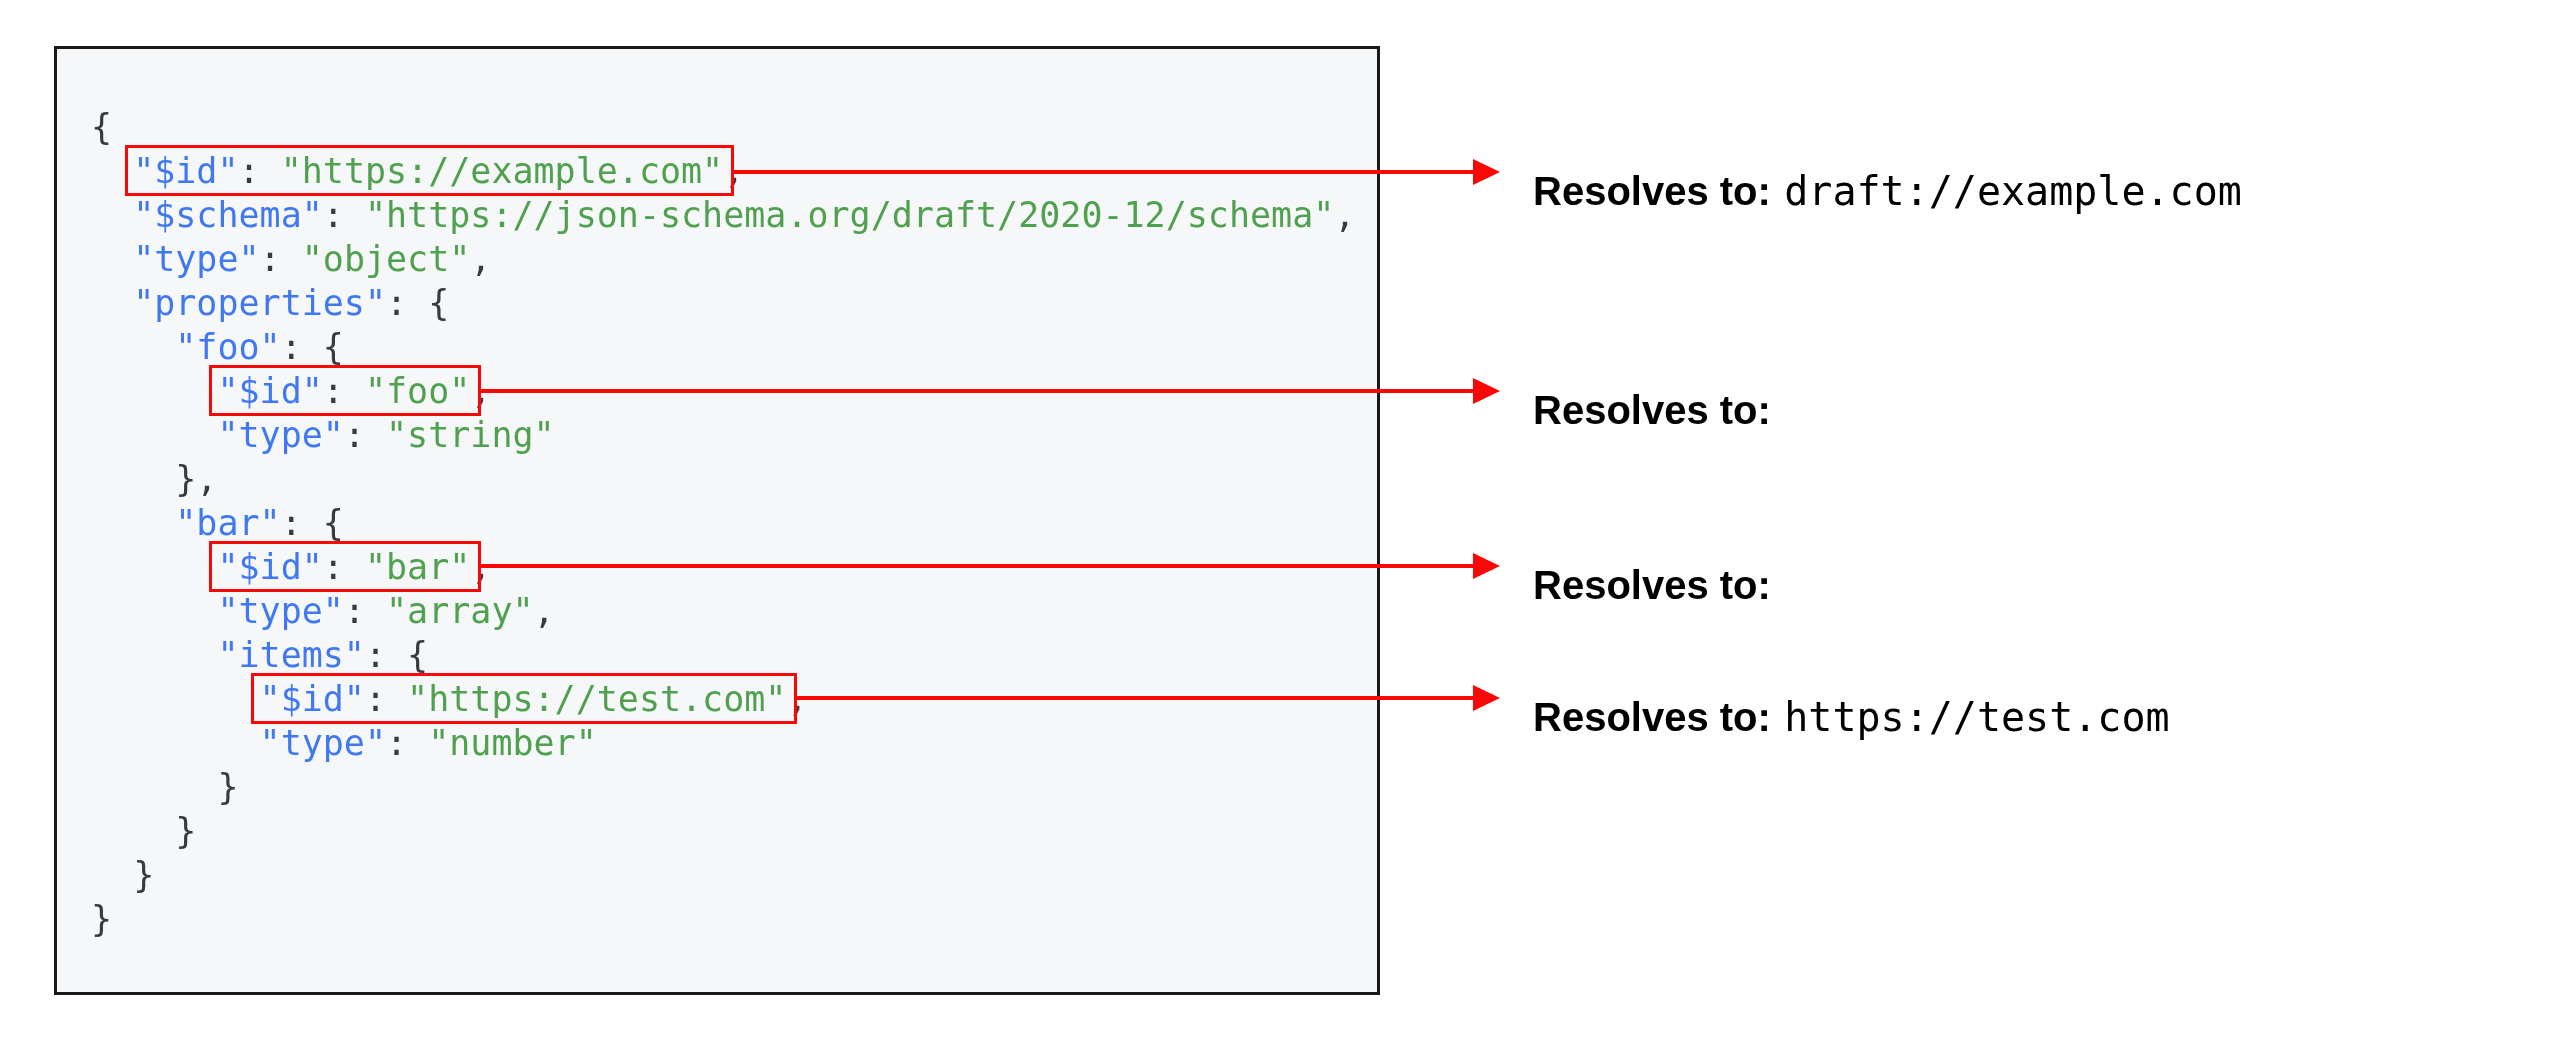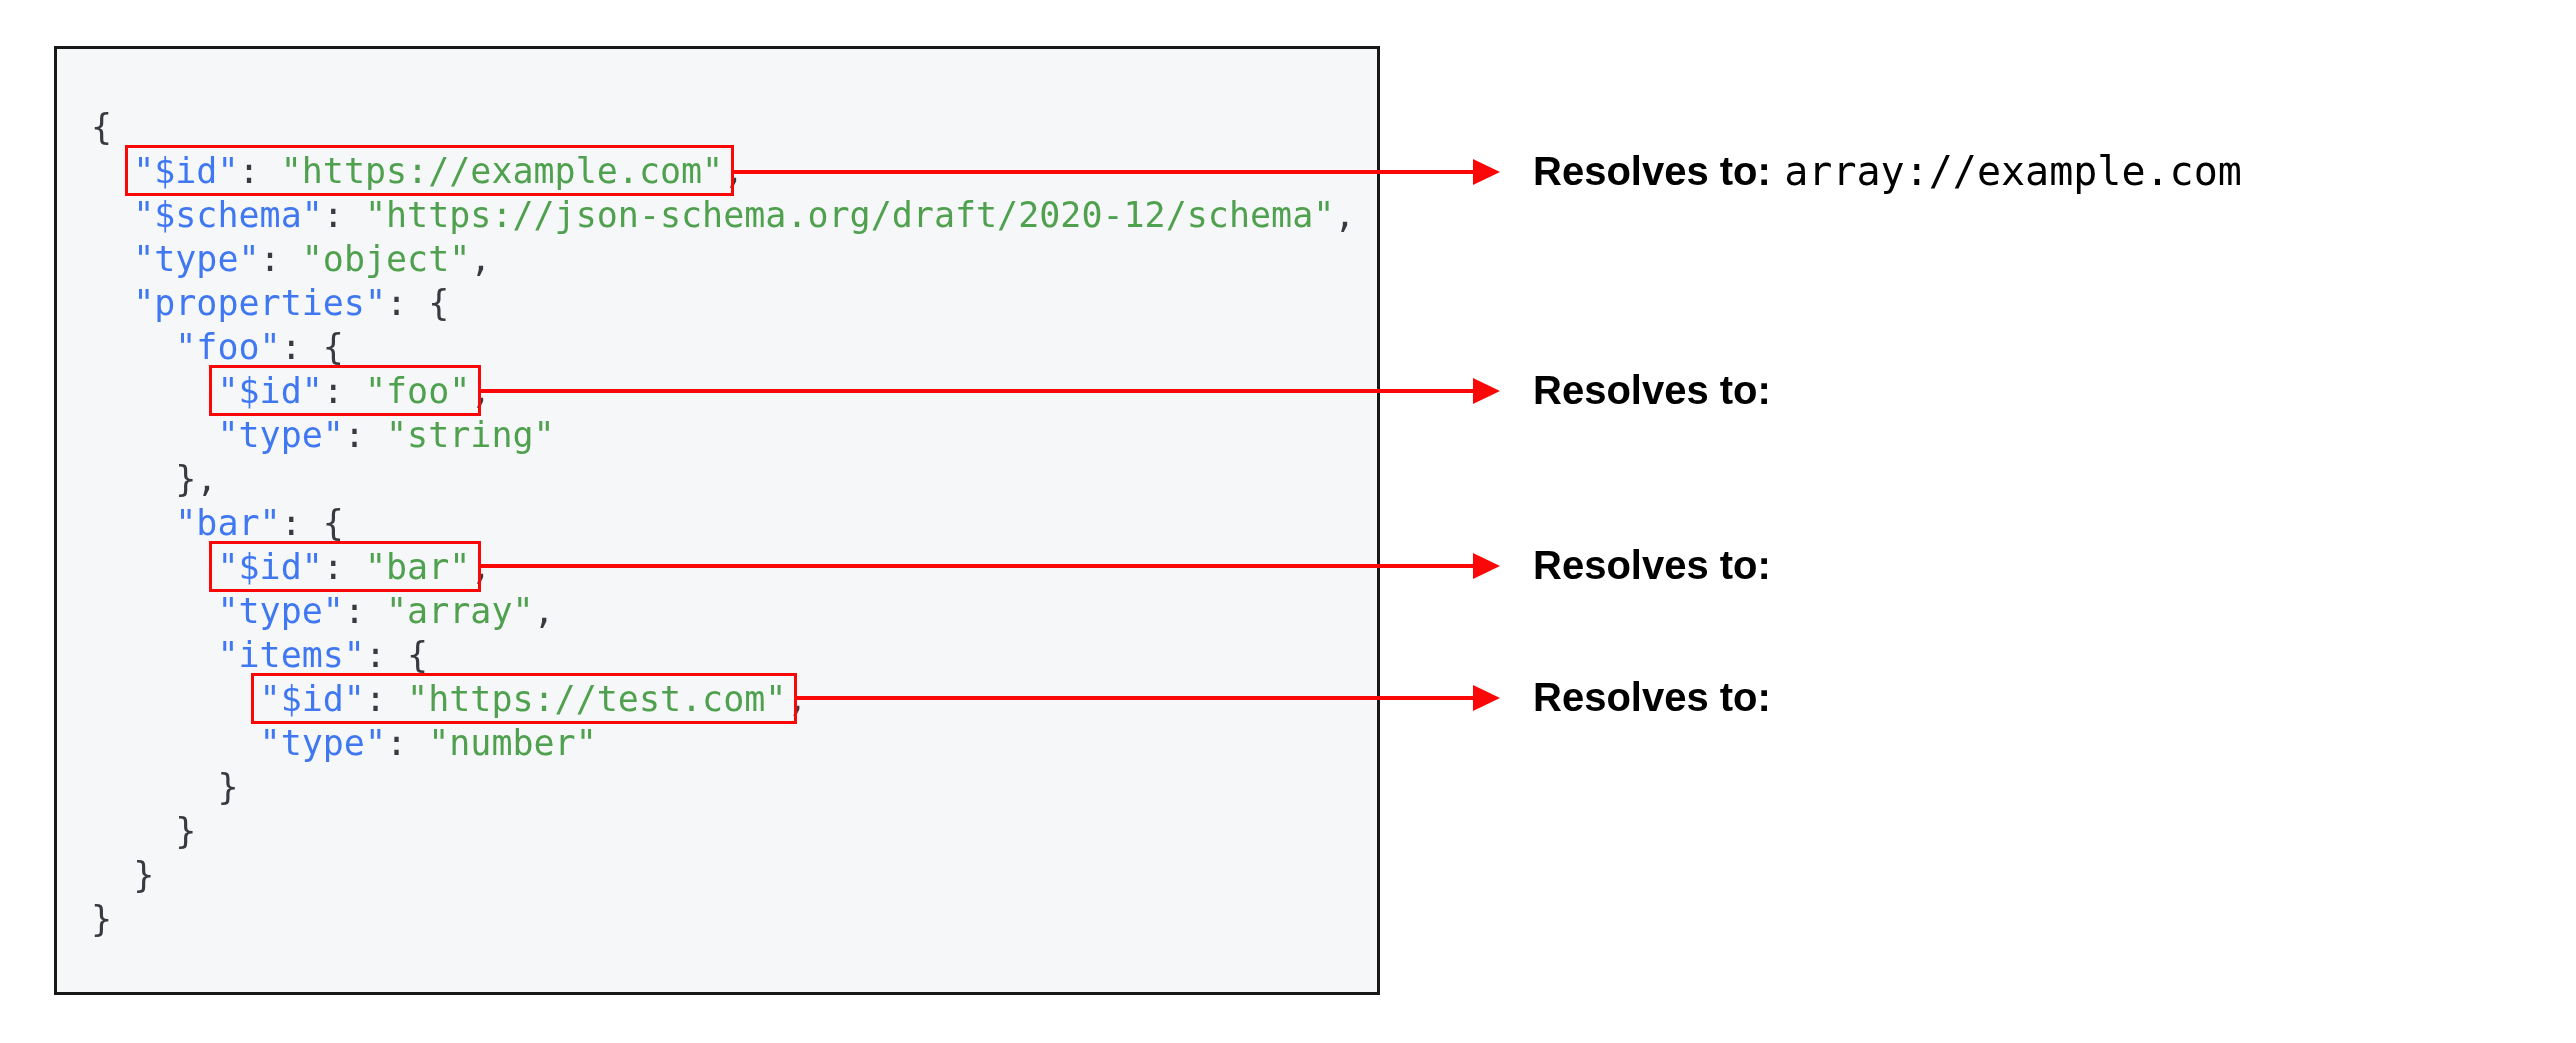--- a/index.html
+++ b/index.html
@@ -30,53 +30,54 @@
   }
   #overlay{position:absolute; left:0; top:0; width:100%; height:100%; pointer-events:none;}
   .arrow-line{position:absolute; height:3.7px; background:var(--c-red);}
   .arrow-head{
     position:absolute; width:0; height:0;
     border-top:13px solid transparent; border-bottom:13px solid transparent;
     border-left:27px solid var(--c-red);
   }
   .annotation{
     position:absolute; transform:translateY(-52%);
-    display:flex; align-items:baseline; white-space:nowrap; color:var(--c-text);
+    display:flex; align-items:baseline; white-space:nowrap; color:var(--c-text);margin-top:20px;
   }
   .ann-label{
     font-family:"Liberation Sans","DejaVu Sans",sans-serif; font-weight:700;
     font-size:40px; margin-right:13.4px;
   }
   .ann-value{
     font-family:"DejaVu Sans Mono","Liberation Mono",monospace; font-weight:400;
     font-size:40px;
   }
 </style>
 </head>
 <body>
 
 <div class="canvas">
   <pre class="code-panel"><code id="code-lines"><div class="code-line"><span class="tk-p">{</span></div><div class="code-line"><span class="tk-p">  </span><span class="hl"><span class="tk-k">"$id"</span><span class="tk-p">: </span><span class="tk-s">"https://example.com"</span></span><span class="tk-p">,</span></div><div class="code-line"><span class="tk-p">  </span><span class="tk-k">"$schema"</span><span class="tk-p">: </span><span class="tk-s">"https://json-schema.org/draft/2020-12/schema"</span><span class="tk-p">,</span></div><div class="code-line"><span class="tk-p">  </span><span class="tk-k">"type"</span><span class="tk-p">: </span><span class="tk-s">"object"</span><span class="tk-p">,</span></div><div class="code-line"><span class="tk-p">  </span><span class="tk-k">"properties"</span><span class="tk-p">: {</span></div><div class="code-line"><span class="tk-p">    </span><span class="tk-k">"foo"</span><span class="tk-p">: {</span></div><div class="code-line"><span class="tk-p">      </span><span class="hl"><span class="tk-k">"$id"</span><span class="tk-p">: </span><span class="tk-s">"foo"</span></span><span class="tk-p">,</span></div><div class="code-line"><span class="tk-p">      </span><span class="tk-k">"type"</span><span class="tk-p">: </span><span class="tk-s">"string"</span></div><div class="code-line"><span class="tk-p">    },</span></div><div class="code-line"><span class="tk-p">    </span><span class="tk-k">"bar"</span><span class="tk-p">: {</span></div><div class="code-line"><span class="tk-p">      </span><span class="hl"><span class="tk-k">"$id"</span><span class="tk-p">: </span><span class="tk-s">"bar"</span></span><span class="tk-p">,</span></div><div class="code-line"><span class="tk-p">      </span><span class="tk-k">"type"</span><span class="tk-p">: </span><span class="tk-s">"array"</span><span class="tk-p">,</span></div><div class="code-line"><span class="tk-p">      </span><span class="tk-k">"items"</span><span class="tk-p">: {</span></div><div class="code-line"><span class="tk-p">        </span><span class="hl"><span class="tk-k">"$id"</span><span class="tk-p">: </span><span class="tk-s">"https://test.com"</span></span><span class="tk-p">,</span></div><div class="code-line"><span class="tk-p">        </span><span class="tk-k">"type"</span><span class="tk-p">: </span><span class="tk-s">"number"</span></div><div class="code-line"><span class="tk-p">      }</span></div><div class="code-line"><span class="tk-p">    }</span></div><div class="code-line"><span class="tk-p">  }</span></div><div class="code-line"><span class="tk-p">}</span></div></code></pre>
   <div id="overlay">
       <div class="arrow-line" style="left: 731px; top: 170px; width: 744px;"></div>
       <div class="arrow-head" style="left: 1473px; top: 159px;"></div>
       <div class="annotation" style="left: 1533px; top: 172px;">
         <span class="ann-label">Resolves to:</span>
-        <span class="ann-value">array://example.com</span>
+        <span class="ann-value">draft://example.com</span>
       </div>
       <div class="arrow-line" style="left: 480px; top: 389px; width: 995px;"></div>
       <div class="arrow-head" style="left: 1473px; top: 378px;"></div>
       <div class="annotation" style="left: 1533px; top: 391px;">
         <span class="ann-label">Resolves to:</span>
       </div>
       <div class="arrow-line" style="left: 480px; top: 564px; width: 995px;"></div>
       <div class="arrow-head" style="left: 1473px; top: 553px;"></div>
       <div class="annotation" style="left: 1533px; top: 566px;">
         <span class="ann-label">Resolves to:</span>
       </div>
       <div class="arrow-line" style="left: 794px; top: 696px; width: 681px;"></div>
       <div class="arrow-head" style="left: 1473px; top: 685px;"></div>
       <div class="annotation" style="left: 1533px; top: 698px;">
         <span class="ann-label">Resolves to:</span>
+        <span class="ann-value">https://test.com</span>
       </div>
     </div>
 </div>
 
 
 </body></html>

